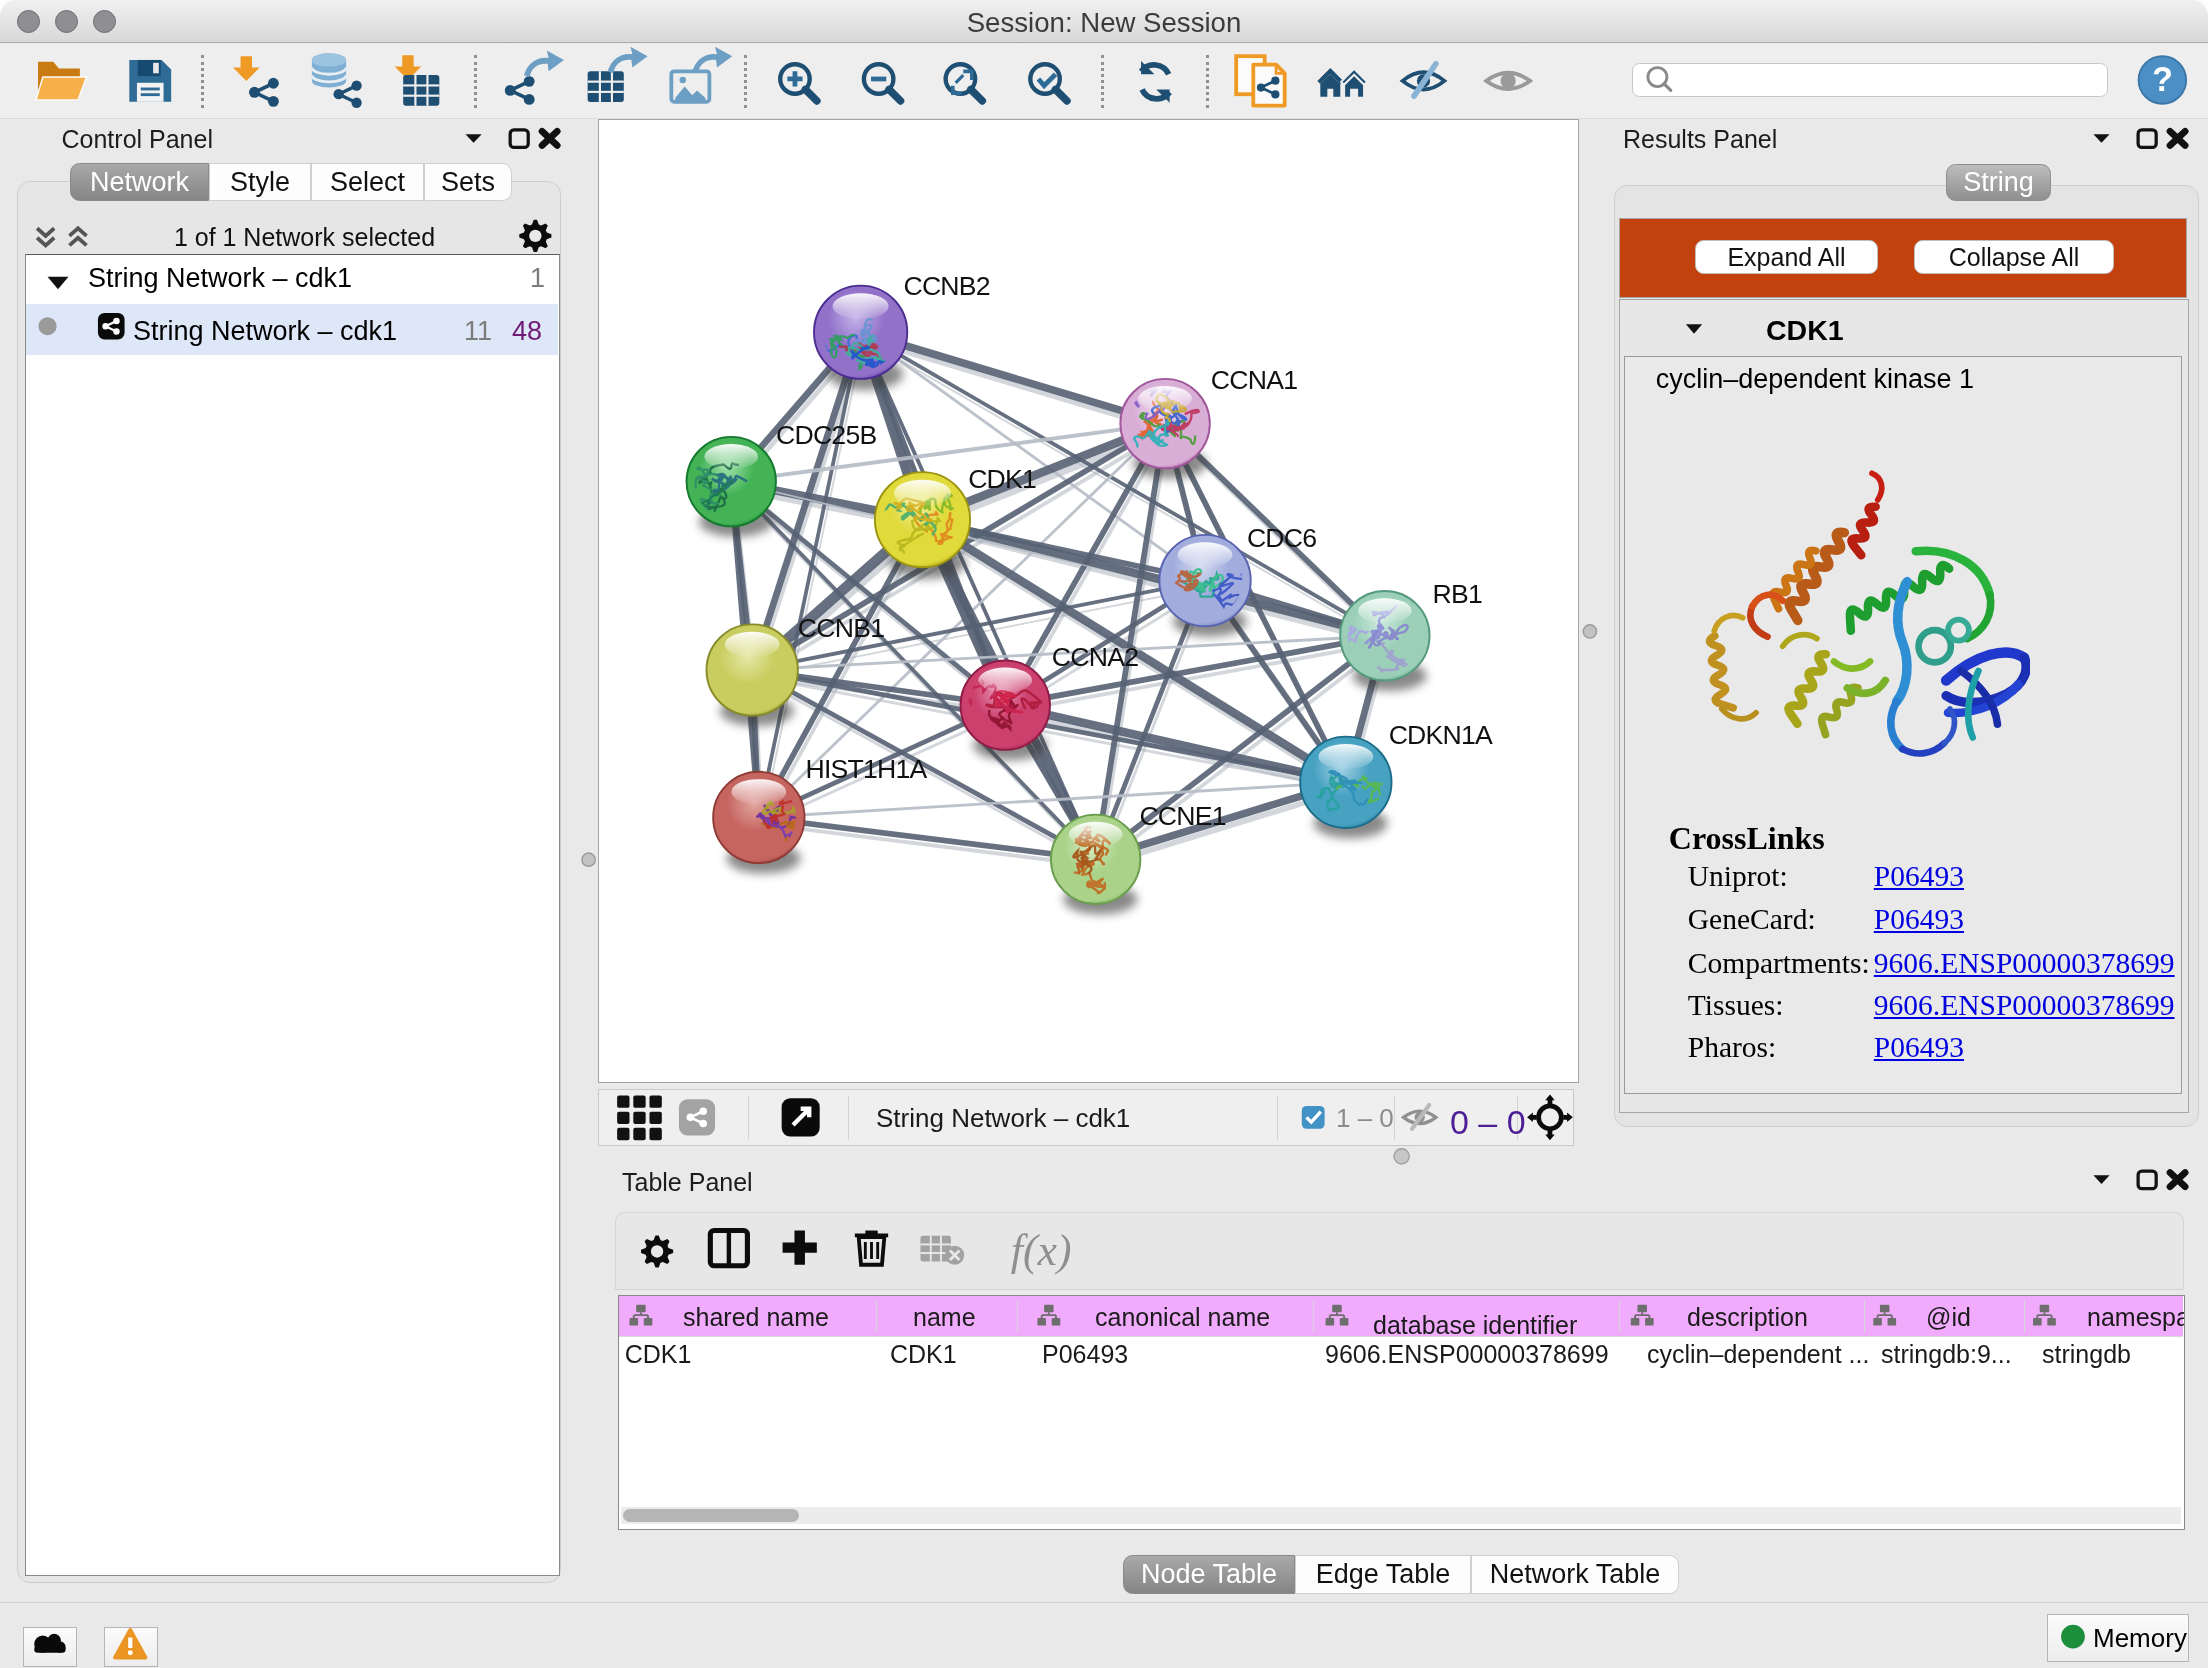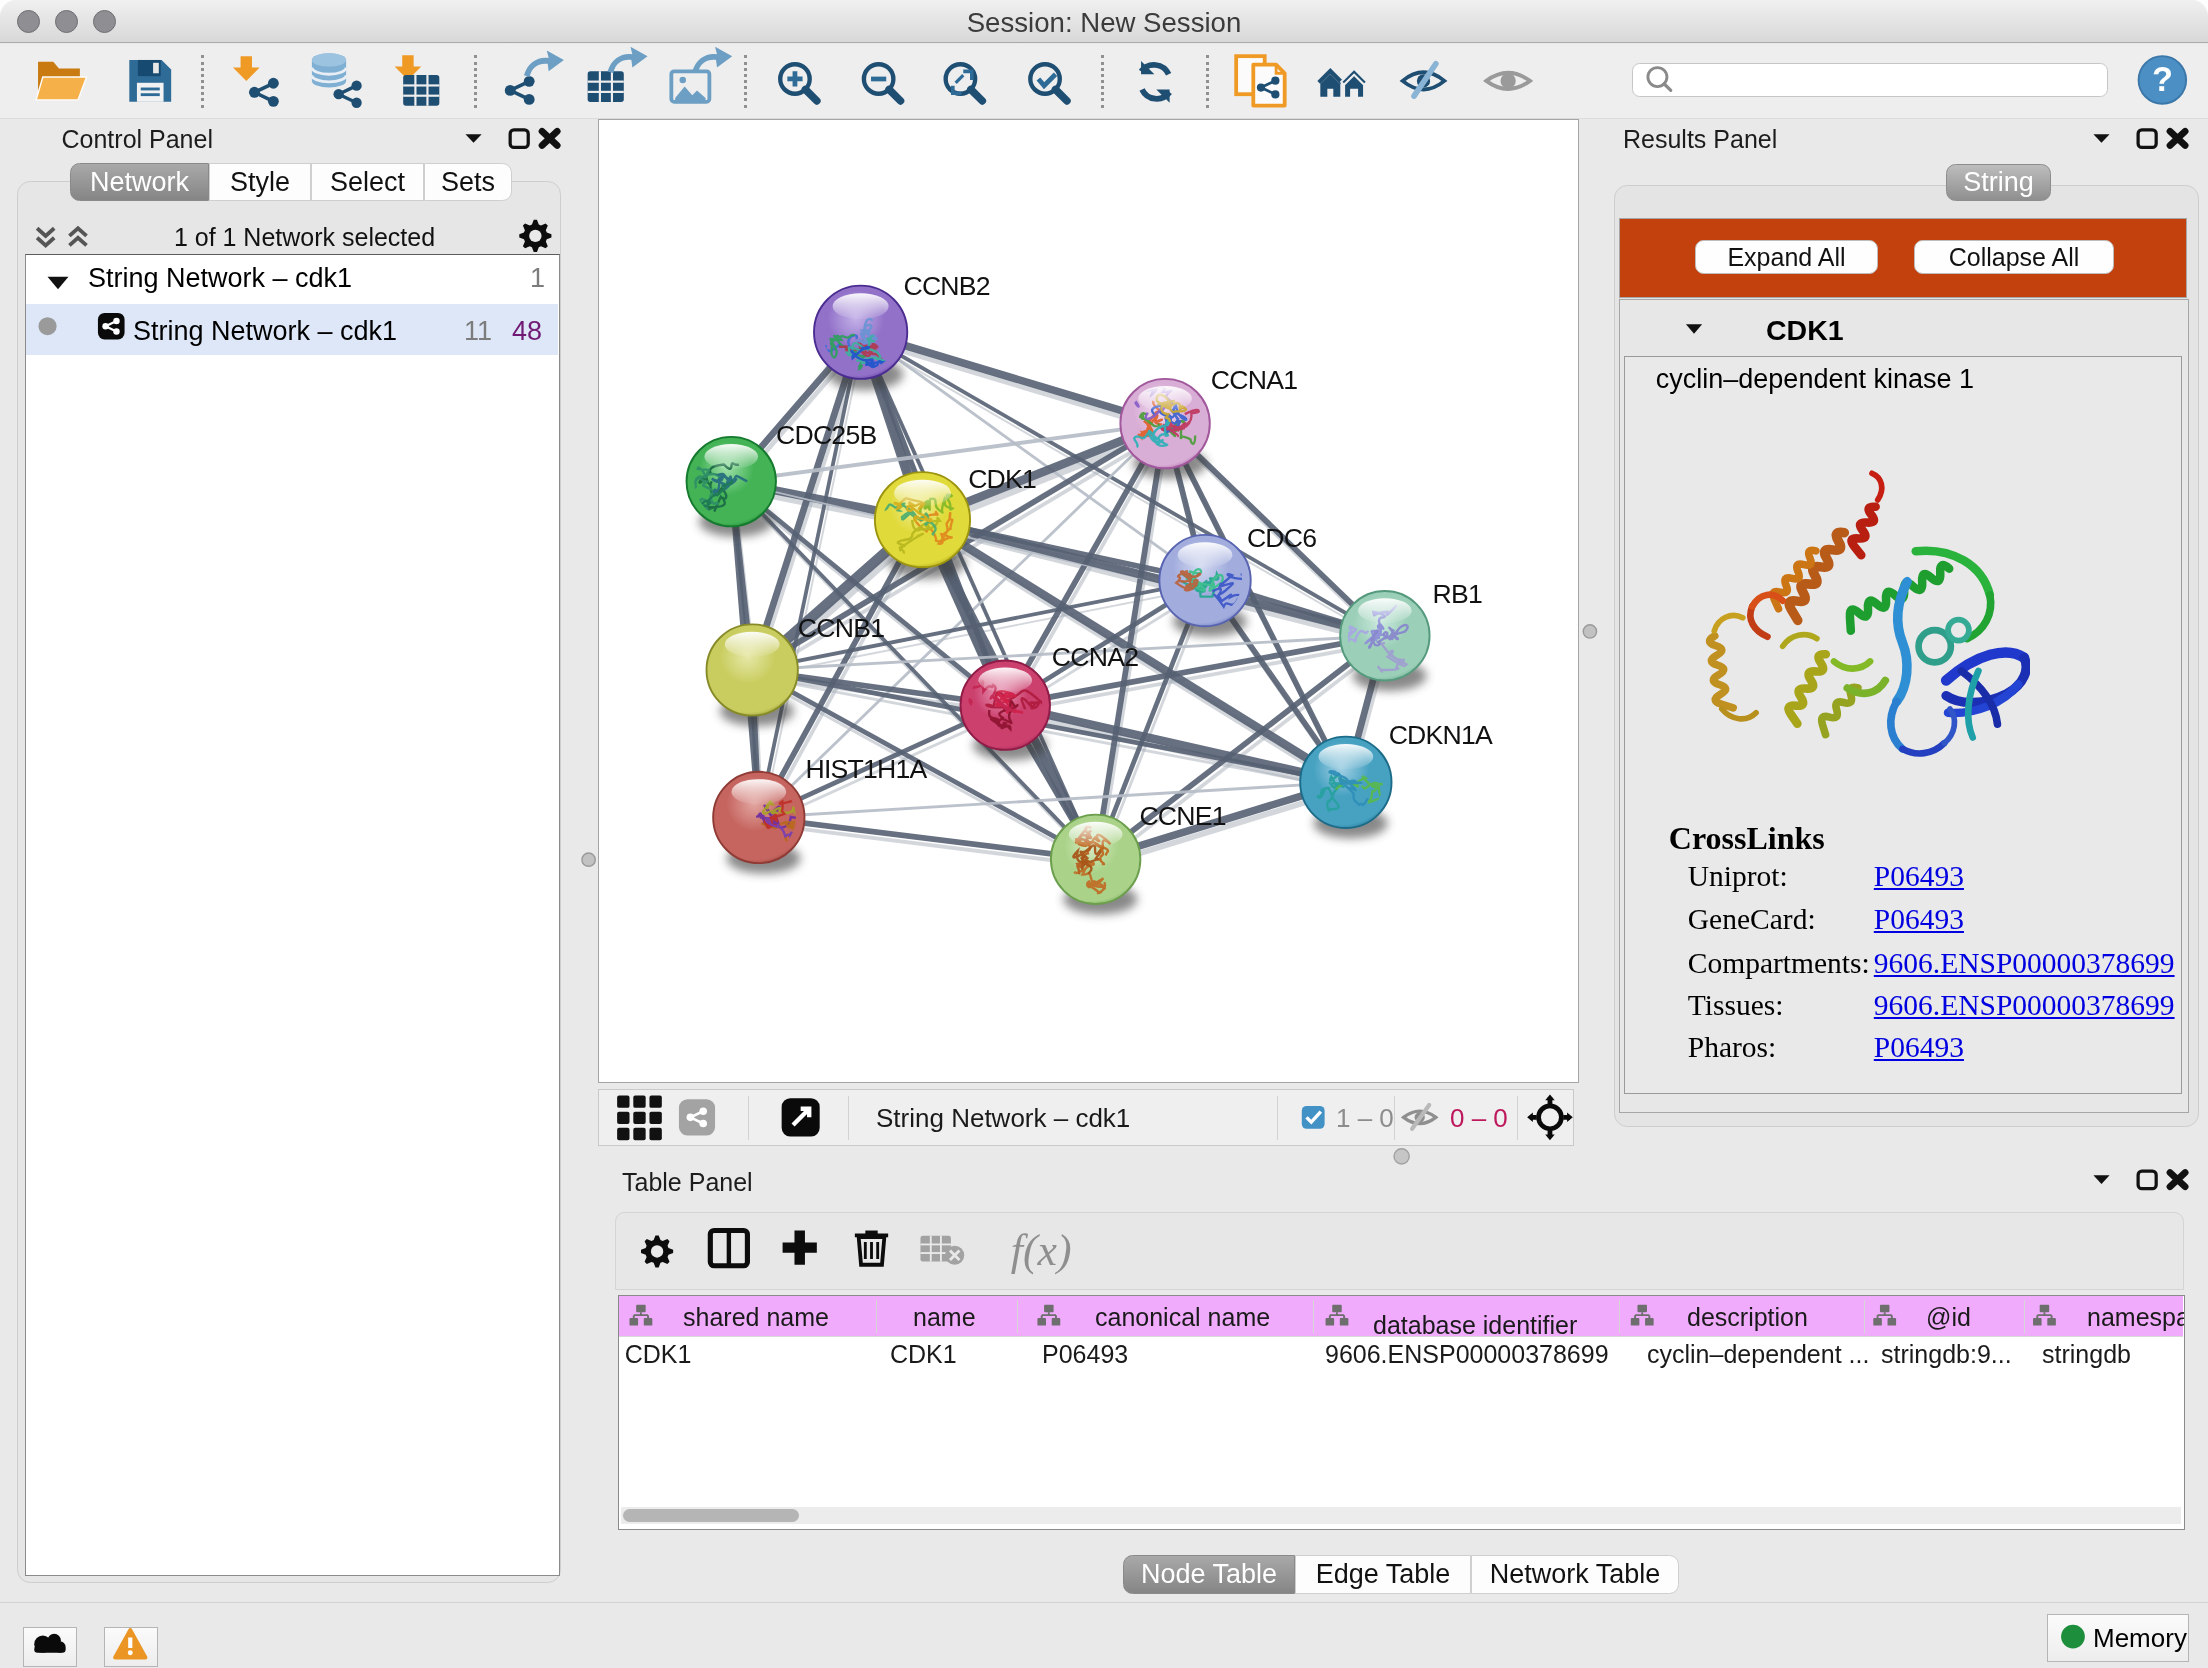--- a/index.html
+++ b/index.html
@@ -400,21 +400,21 @@
 <text x="568" y="741" font-family="Liberation Sans, sans-serif" font-size="28" letter-spacing="-0.8" fill="#111111">CCNE1</text>
 </svg></div>
   <div id="netbar">
     <div class="nbsep" style="left:149px;"></div>
     <div class="nbsep" style="left:249px;"></div>
     <div class="nbsep" style="left:678px;"></div>
     <div class="nbsep" style="left:795px;"></div>
     <div class="nbsep" style="left:918px;"></div>
     <div class="abs" style="left:277px; top:13.3px; font-size:26px; color:#1a1a1a;">String Network – cdk1</div>
     <div class="abs" style="left:737px; top:13.3px; font-size:26px; color:#8c8c8c;">1 – 0</div>
-    <div class="abs" style="left:851px; top:13.3px; font-size:26px; color:#be185d;">0 – 0</div>
+    <div class="abs" style="left:851px; top:13.3px; font-size:34px; color:#4c1d95;">0 – 0</div>
   </div>
 
   <div class="ptitle" style="left:1623px; top:125px;">Results Panel</div>
   <div id="rp-box"></div>
   <div id="stringtab">String</div>
   <div id="rp-p1">
     <div class="rbtn" style="left:75px; width:183px;">Expand All</div>
     <div class="rbtn" style="left:294px; width:200px;">Collapse All</div>
   </div>
   <div id="rp-p2">

